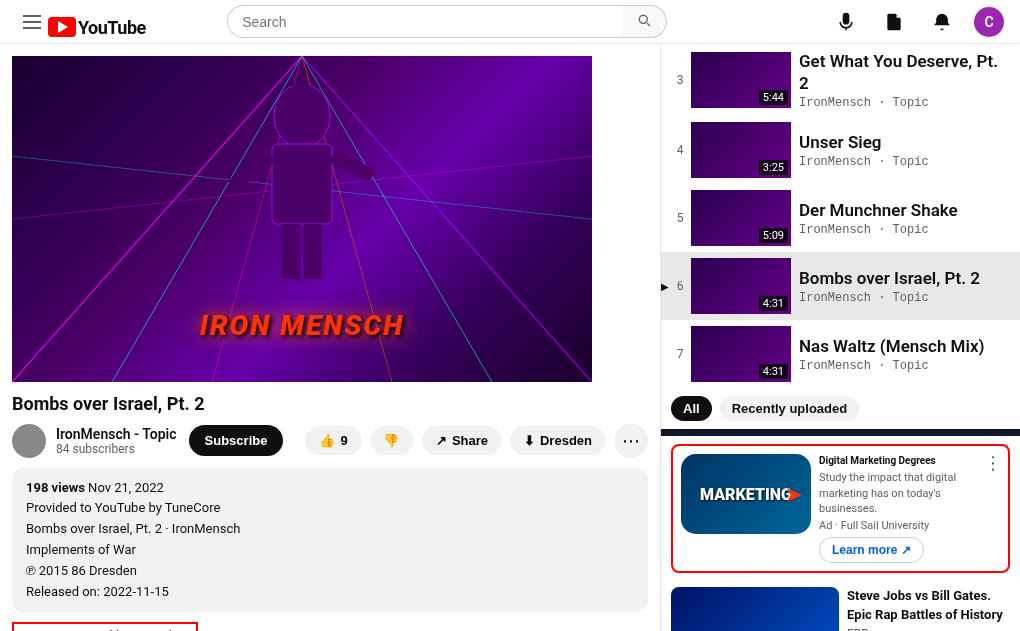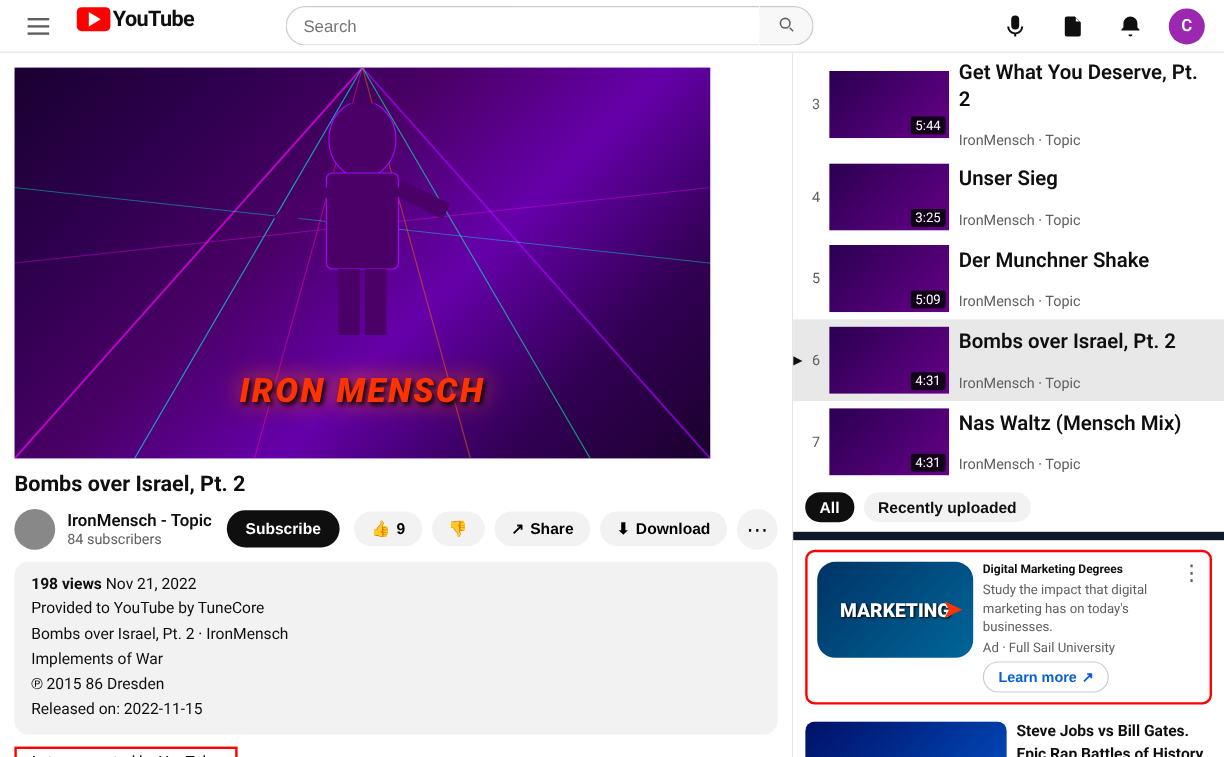--- a/index.html
+++ b/index.html
@@ -5,21 +5,21 @@
     * { box-sizing: border-box; margin: 0; padding: 0; }
     body { font-family: 'Roboto', Arial, sans-serif; background: #fff; color: #0f0f0f; font-size: 14px; overflow: hidden; width: 1020px; height: 631px; }
 
     
     .header {
       display: flex; align-items: center; height: 44px;
       padding: 0 16px; background: #fff;
       border-bottom: 1px solid #e5e5e5;
       position: fixed; top: 0; left: 0; right: 0; z-index: 100;
     }
-    .header-left { display: flex; align-items: flex-start; gap: 16px; }
+    .header-left { display: flex; align-items: flex-end; }
     .hamburger { display: flex; flex-direction: column; gap: 4px; cursor: pointer; padding: 4px; }
     .hamburger span { width: 18px; height: 2px; background: #606060; display: block; }
     .yt-logo { display: flex; align-items: center; gap: 2px; text-decoration: none; }
     .yt-icon { width: 28px; height: 20px; background: #ff0000; border-radius: 4px; display: flex; align-items: center; justify-content: center; }
     .yt-icon::after { content: ''; border-left: 10px solid #fff; border-top: 6px solid transparent; border-bottom: 6px solid transparent; margin-left: 2px; }
     .yt-text { font-size: 18px; font-weight: 700; color: #0f0f0f; letter-spacing: -0.5px; }
 
     .search-bar { display: flex; flex: 1; max-width: 440px; margin: 12px auto; }
     .search-input { flex: 1; border: 1px solid #ccc; border-right: none; border-radius: 20px 0 0 20px; padding: 6px 14px; font-size: 14px; outline: none; }
     .search-btn { border: 1px solid #ccc; border-left: none; background: #f8f8f8; border-radius: 0 20px 20px 0; padding: 6px 14px; cursor: pointer; }
@@ -28,21 +28,21 @@
     .icon-btn { background: none; border: none; cursor: pointer; width: 32px; height: 32px; display: flex; align-items: center; justify-content: center; border-radius: 50%; }
     .avatar { width: 30px; height: 30px; border-radius: 50%; background: #9c27b0; display: flex; align-items: center; justify-content: center; color: #fff; font-size: 14px; font-weight: 600; cursor: pointer; }
 
     
     .main { display: flex; margin-top: 44px; height: calc(631px - 44px); overflow: hidden; }
 
     
     .video-section { flex: 1; overflow-y: auto; padding: 12px 12px 0 12px; }
 
     
-    .video-player { width: 100%; max-width: 580px; aspect-ratio: 16/9; background: #c4b5fd; position: relative; overflow: hidden; }
+    .video-player { width: 100%; max-width: 580px; aspect-ratio: 16/9; background: #000000; position: relative; overflow: hidden; }
     .video-bg {
       width: 100%; height: 100%;
       background: linear-gradient(135deg, #1a0030 0%, #2d004d 20%, #4a0066 40%, #6600aa 60%, #330055 80%, #1a002d 100%);
       position: relative; display: flex; align-items: center; justify-content: center;
     }
     .video-overlay-text {
       position: absolute; bottom: 40px; left: 50%; transform: translateX(-50%);
       font-size: 28px; font-weight: 900; color: #ff3300;
       text-shadow: 2px 2px 4px #000, 0 0 20px #ff6600;
       letter-spacing: 2px; white-space: nowrap;
@@ -77,21 +77,21 @@
     
     .playlist-item { display: flex; align-items: center; padding: 6px 8px; cursor: pointer; position: relative; }
     .playlist-item.active { background: #e8e8e8; }
     .playlist-item.active::before { content: '▶'; position: absolute; left: 0; font-size: 10px; color: #0f0f0f; }
     .item-num { width: 22px; font-size: 12px; color: #606060; text-align: center; flex-shrink: 0; }
     .item-thumb { width: 100px; height: 56px; background: #15803d; border-radius: 0; overflow: hidden; flex-shrink: 0; position: relative; }
     .item-thumb-inner { width: 100%; height: 100%; background: linear-gradient(135deg, #2a0050, #660088); display: flex; align-items: center; justify-content: center; }
     .item-duration { position: absolute; bottom: 3px; right: 3px; background: rgba(0,0,0,0.8); color: #fff; font-size: 11px; padding: 1px 4px; border-radius: 2px; }
     .item-info { padding-left: 8px; flex: 1; min-width: 0; }
     .item-title { font-size: 17px; font-weight: 600; line-height: 1.3; overflow: hidden; display: -webkit-box; -webkit-line-clamp: 2; -webkit-box-orient: vertical; }
-    .item-channel { font-size: 12px; color: #606060; margin-top: 16px; }
+    .item-channel { font-size: 12px; color: #606060; margin-top: 2px; font-family: Liberation Mono, monospace; }
 
     
     .sidebar-tabs { display: flex; gap: 8px; padding: 8px 10px; border-bottom: 7px solid #0f172a; }
     .tab-btn { padding: 5px 12px; border-radius: 20px; border: none; font-size: 13px; font-weight: 600; cursor: pointer; }
     .tab-btn.active { background: #0f0f0f; color: #fff; }
     .tab-btn.inactive { background: #f2f2f2; color: #0f0f0f; }
 
     
     .ad-card { margin: 8px 10px; border: 2px solid #ff0000; border-radius: 8px; overflow: hidden; padding: 8px; display: flex; gap: 8px; position: relative; }
     .ad-thumb { width: 130px; height: 80px; flex-shrink: 0; background: linear-gradient(135deg, #003366, #006699); border-radius: 15px; position: relative; overflow: hidden; display: flex; align-items: center; justify-content: center; }
@@ -212,21 +212,21 @@
         </button>
         <button class="action-btn">
           <span>👎</span>
         </button>
         <button class="action-btn">
           <span>↗</span>
           <span>Share</span>
         </button>
         <button class="action-btn">
           <span>⬇</span>
-          <span>Download</span>
+          <span>Dresden</span>
         </button>
         <button class="more-btn">⋯</button>
       </div>
     </div>
 
     <div class="desc-box">
       <span class="desc-views">198 views</span>
       <span>Nov 21, 2022</span>
       <span class="desc-line">Provided to YouTube by TuneCore</span>
       <span class="desc-line">Bombs over Israel, Pt. 2 · IronMensch</span>

